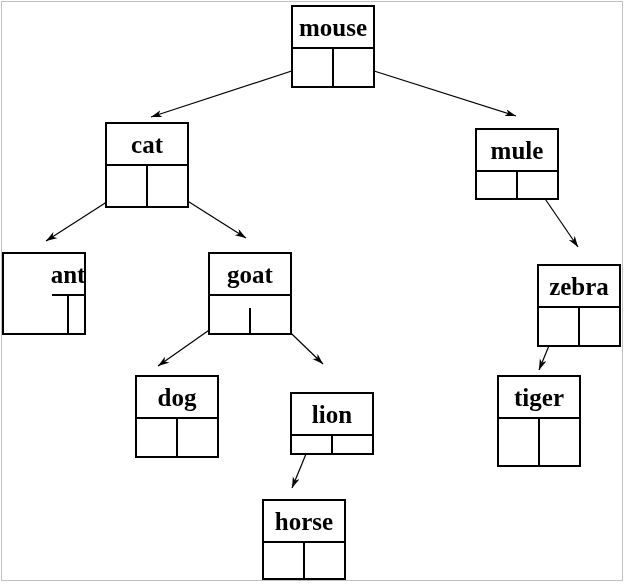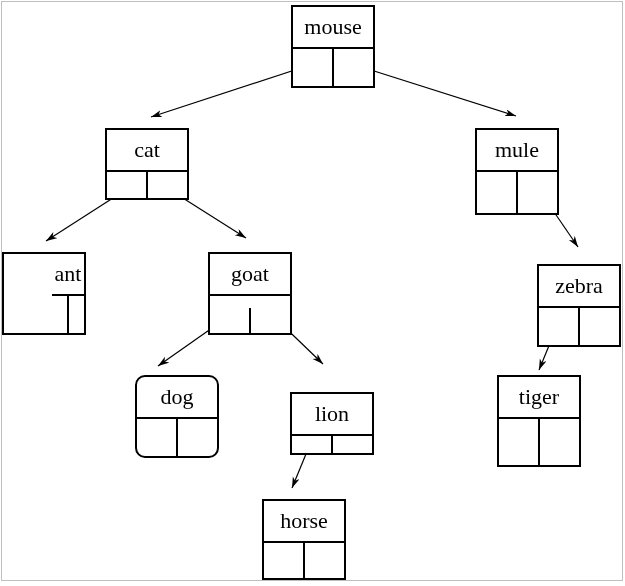--- a/index.html
+++ b/index.html
@@ -41,23 +41,24 @@
     display: flex;
     flex-direction: column;
   }
   .node-label {
     height: 40px;
     flex: 0 0 40px;
     border-bottom: 2px solid #000000;
     display: flex;
     align-items: center;
     justify-content: center;
-    font-size: 22px;
+    font-size: 25px;
     color: #000000;
     line-height: 1;
+    font-weight: bold;
   }
   .node-cells {
     display: flex;
     flex: 1 1 auto;
   }
   .cell {
     flex: 1 1 50%;
   }
   .cell.left {
     border-right: 2px solid #000000;
@@ -89,28 +90,28 @@
   </svg>
 
   <div id="nodes-layer">
       <div class="node" style="left: 291px; top: 5px; height: 83px;">
       <div class="node-label">mouse</div>
       <div class="node-cells">
         <div class="cell left"></div>
         <div class="cell right"></div>
       </div>
     </div>
-      <div class="node" style="left: 105px; top: 128px; height: 72px;">
+      <div class="node" style="left: 105px; top: 122px; height: 86px;">
       <div class="node-label">cat</div>
       <div class="node-cells">
         <div class="cell left"></div>
         <div class="cell right"></div>
       </div>
     </div>
-      <div class="node" style="left: 475px; top: 128px; height: 87px;">
+      <div class="node" style="left: 475px; top: 128px; height: 72px;">
       <div class="node-label">mule</div>
       <div class="node-cells">
         <div class="cell left"></div>
         <div class="cell right"></div>
       </div>
     </div>
       <div class="node" style="left: 2px; top: 252px; height: 83px; padding-left: 48px;">
       <div class="node-label">ant</div>
       <div class="node-cells">
         <div class="cell left"></div>
@@ -124,21 +125,21 @@
         <div class="cell right"></div>
       </div>
     </div>
       <div class="node" style="left: 537px; top: 264px; height: 83px;">
       <div class="node-label">zebra</div>
       <div class="node-cells">
         <div class="cell left"></div>
         <div class="cell right"></div>
       </div>
     </div>
-      <div class="node" style="left: 135px; top: 375px; height: 83px; border-radius: 10px;">
+      <div class="node" style="left: 135px; top: 375px; height: 83px;">
       <div class="node-label">dog</div>
       <div class="node-cells">
         <div class="cell left"></div>
         <div class="cell right"></div>
       </div>
     </div>
       <div class="node" style="left: 290px; top: 377px; height: 63px; margin-top: 15px;">
       <div class="node-label">lion</div>
       <div class="node-cells">
         <div class="cell left"></div>

